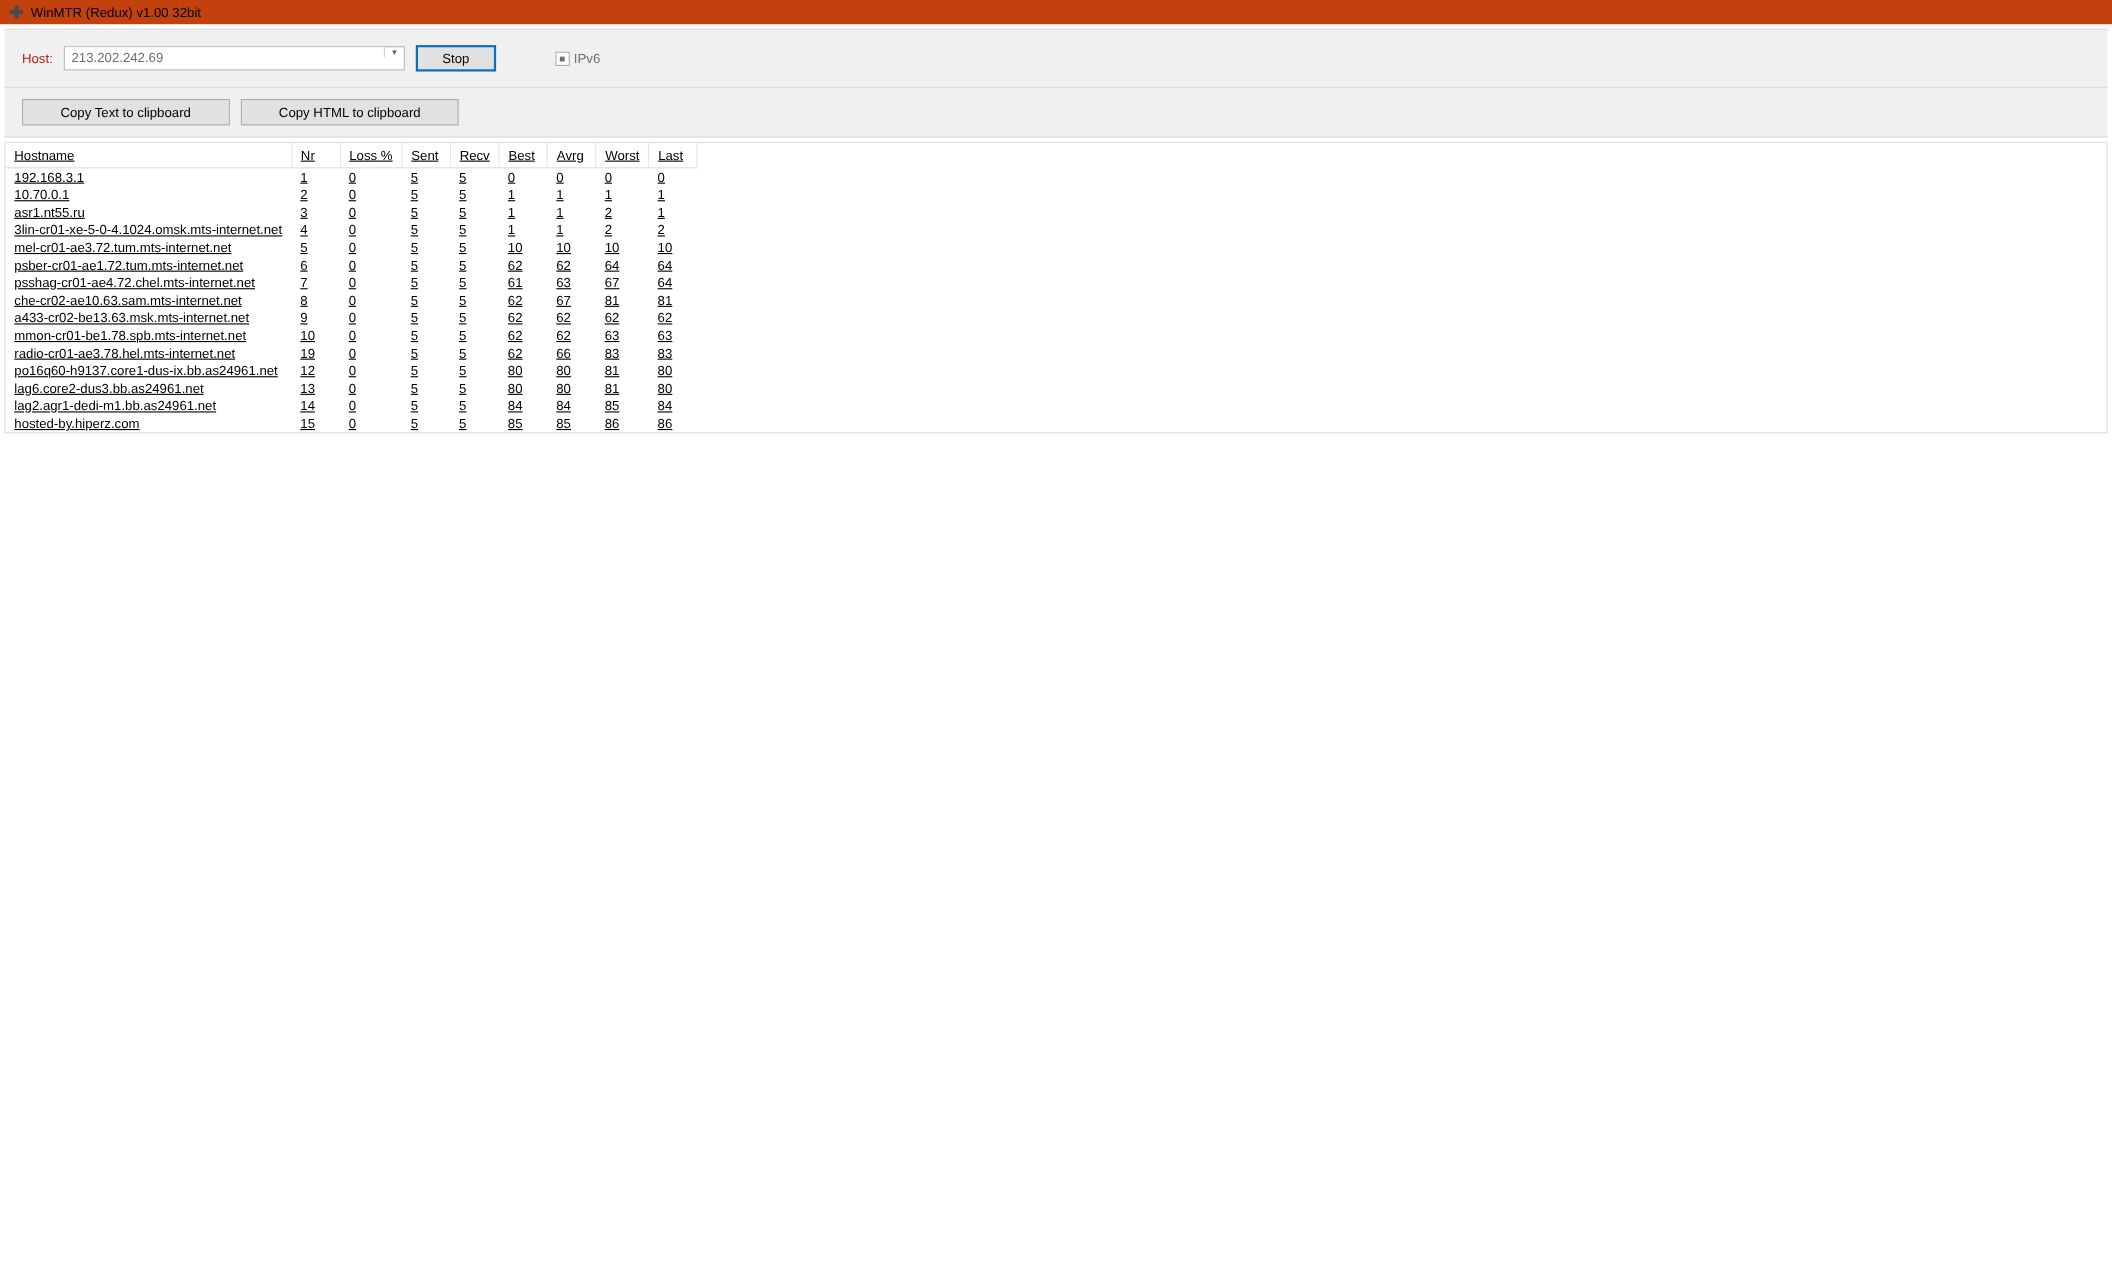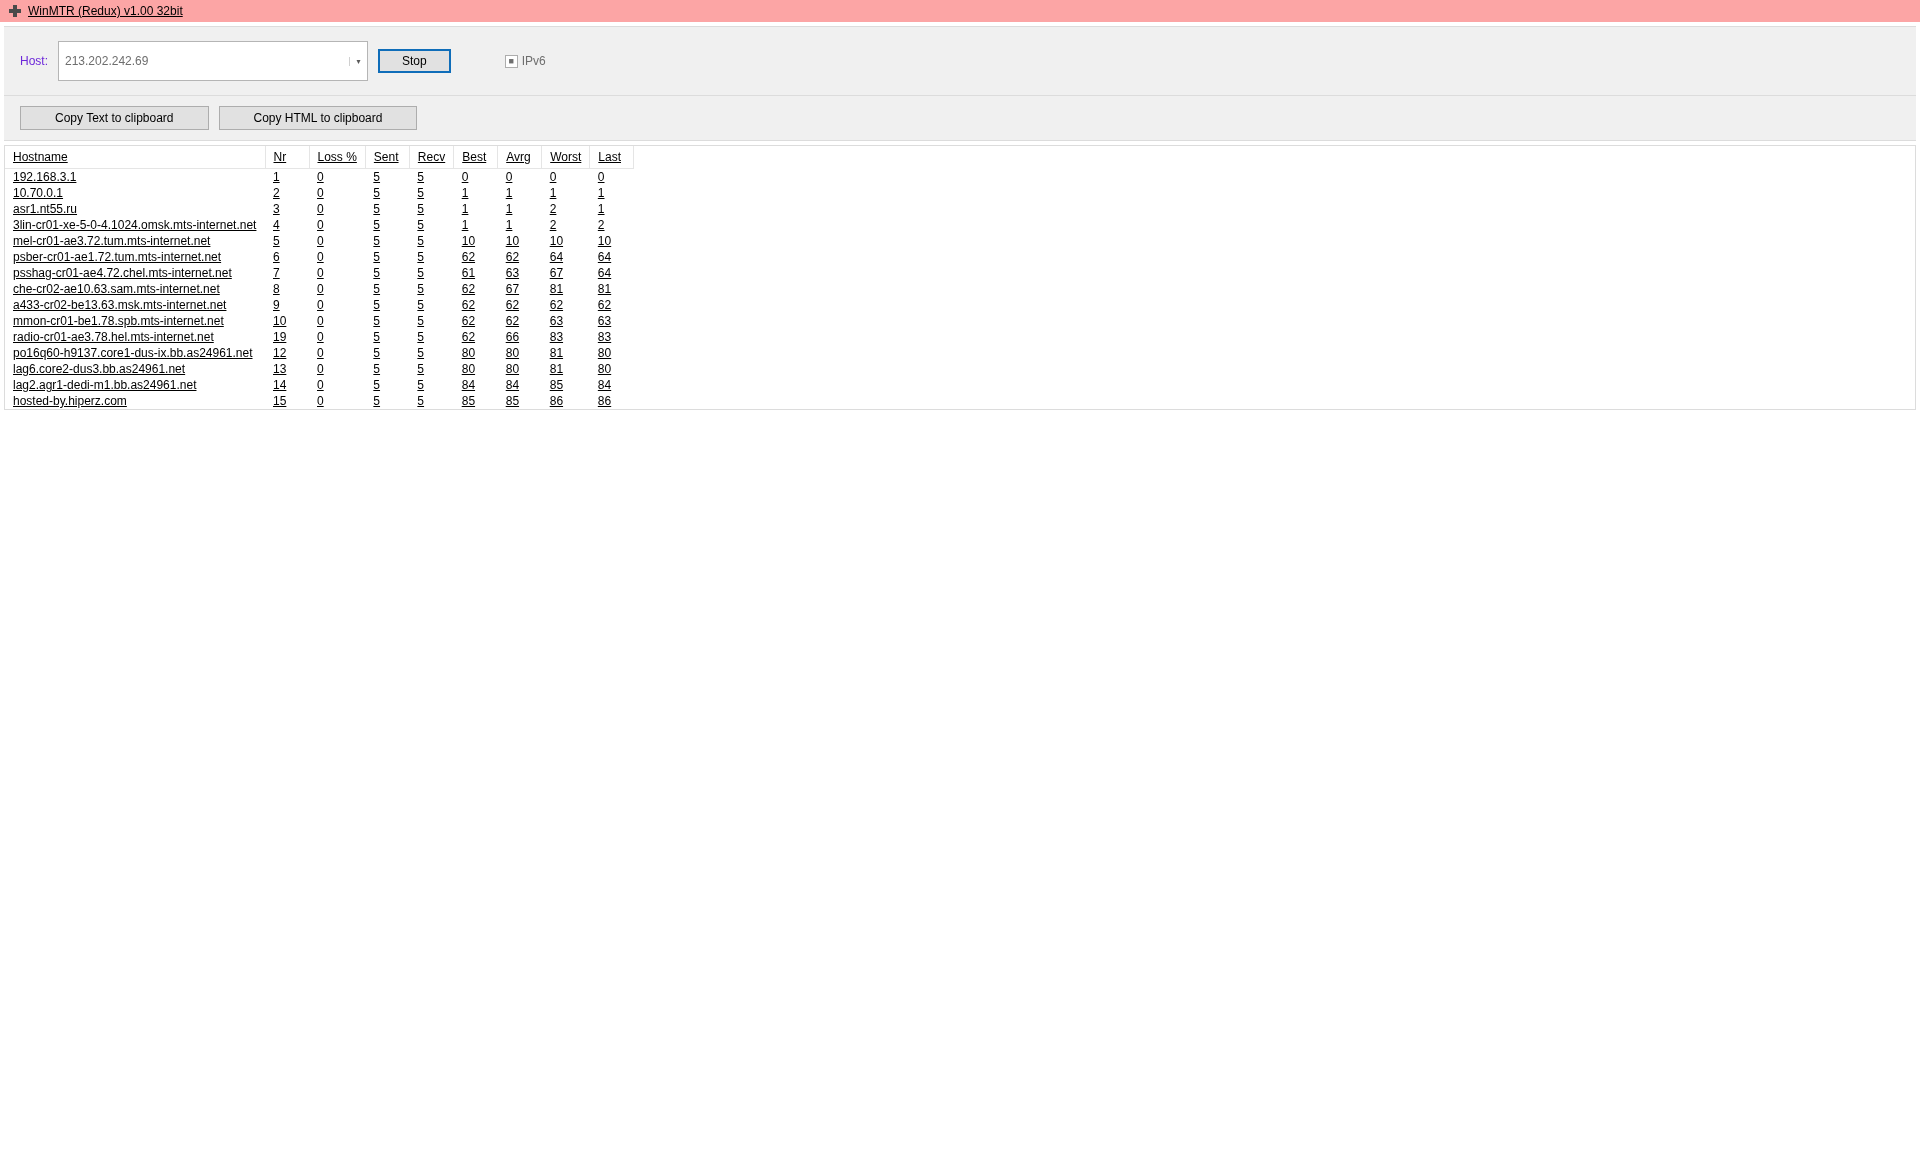--- a/index.html
+++ b/index.html
@@ -9,50 +9,49 @@
       font-family: "Segoe UI", Tahoma, Arial, sans-serif;
       font-size: 12px;
       background: #ffffff;
       color: #000000;
     }
     .titlebar {
       display: flex;
       align-items: center;
       gap: 6px;
       padding: 4px 8px;
-      background: #fca5a5;
-      text-decoration: underline;
+      background: #c2410c;
     }
     .app-icon {
       width: 14px;
       height: 14px;
       display: inline-block;
     }
     .app-icon svg { display: block; }
     .toolbar {
       background: #f0f0f0;
       border-top: 1px solid #dcdcdc;
       border-bottom: 1px solid #dcdcdc;
       padding: 14px 16px;
       display: flex;
       align-items: center;
       gap: 10px;
       margin: 4px 4px 0 4px;
     }
     .host-label {
       font-size: 12px;
-      color: #6d28d9;
+      color: #b91c1c;
     }
     .host-combo {
       display: flex;
-      align-items: center;
+      align-items: flex-start;
       border: 1px solid #b5b5b5;
       background: #ffffff;
       width: 310px;
-      height: 40px;
+      height: 22px;
     }
     .host-input {
       flex: 1;
       border: none;
       outline: none;
       padding: 2px 6px;
       font-family: inherit;
       font-size: 12px;
       color: #6e6e6e;
       background: #ffffff;

